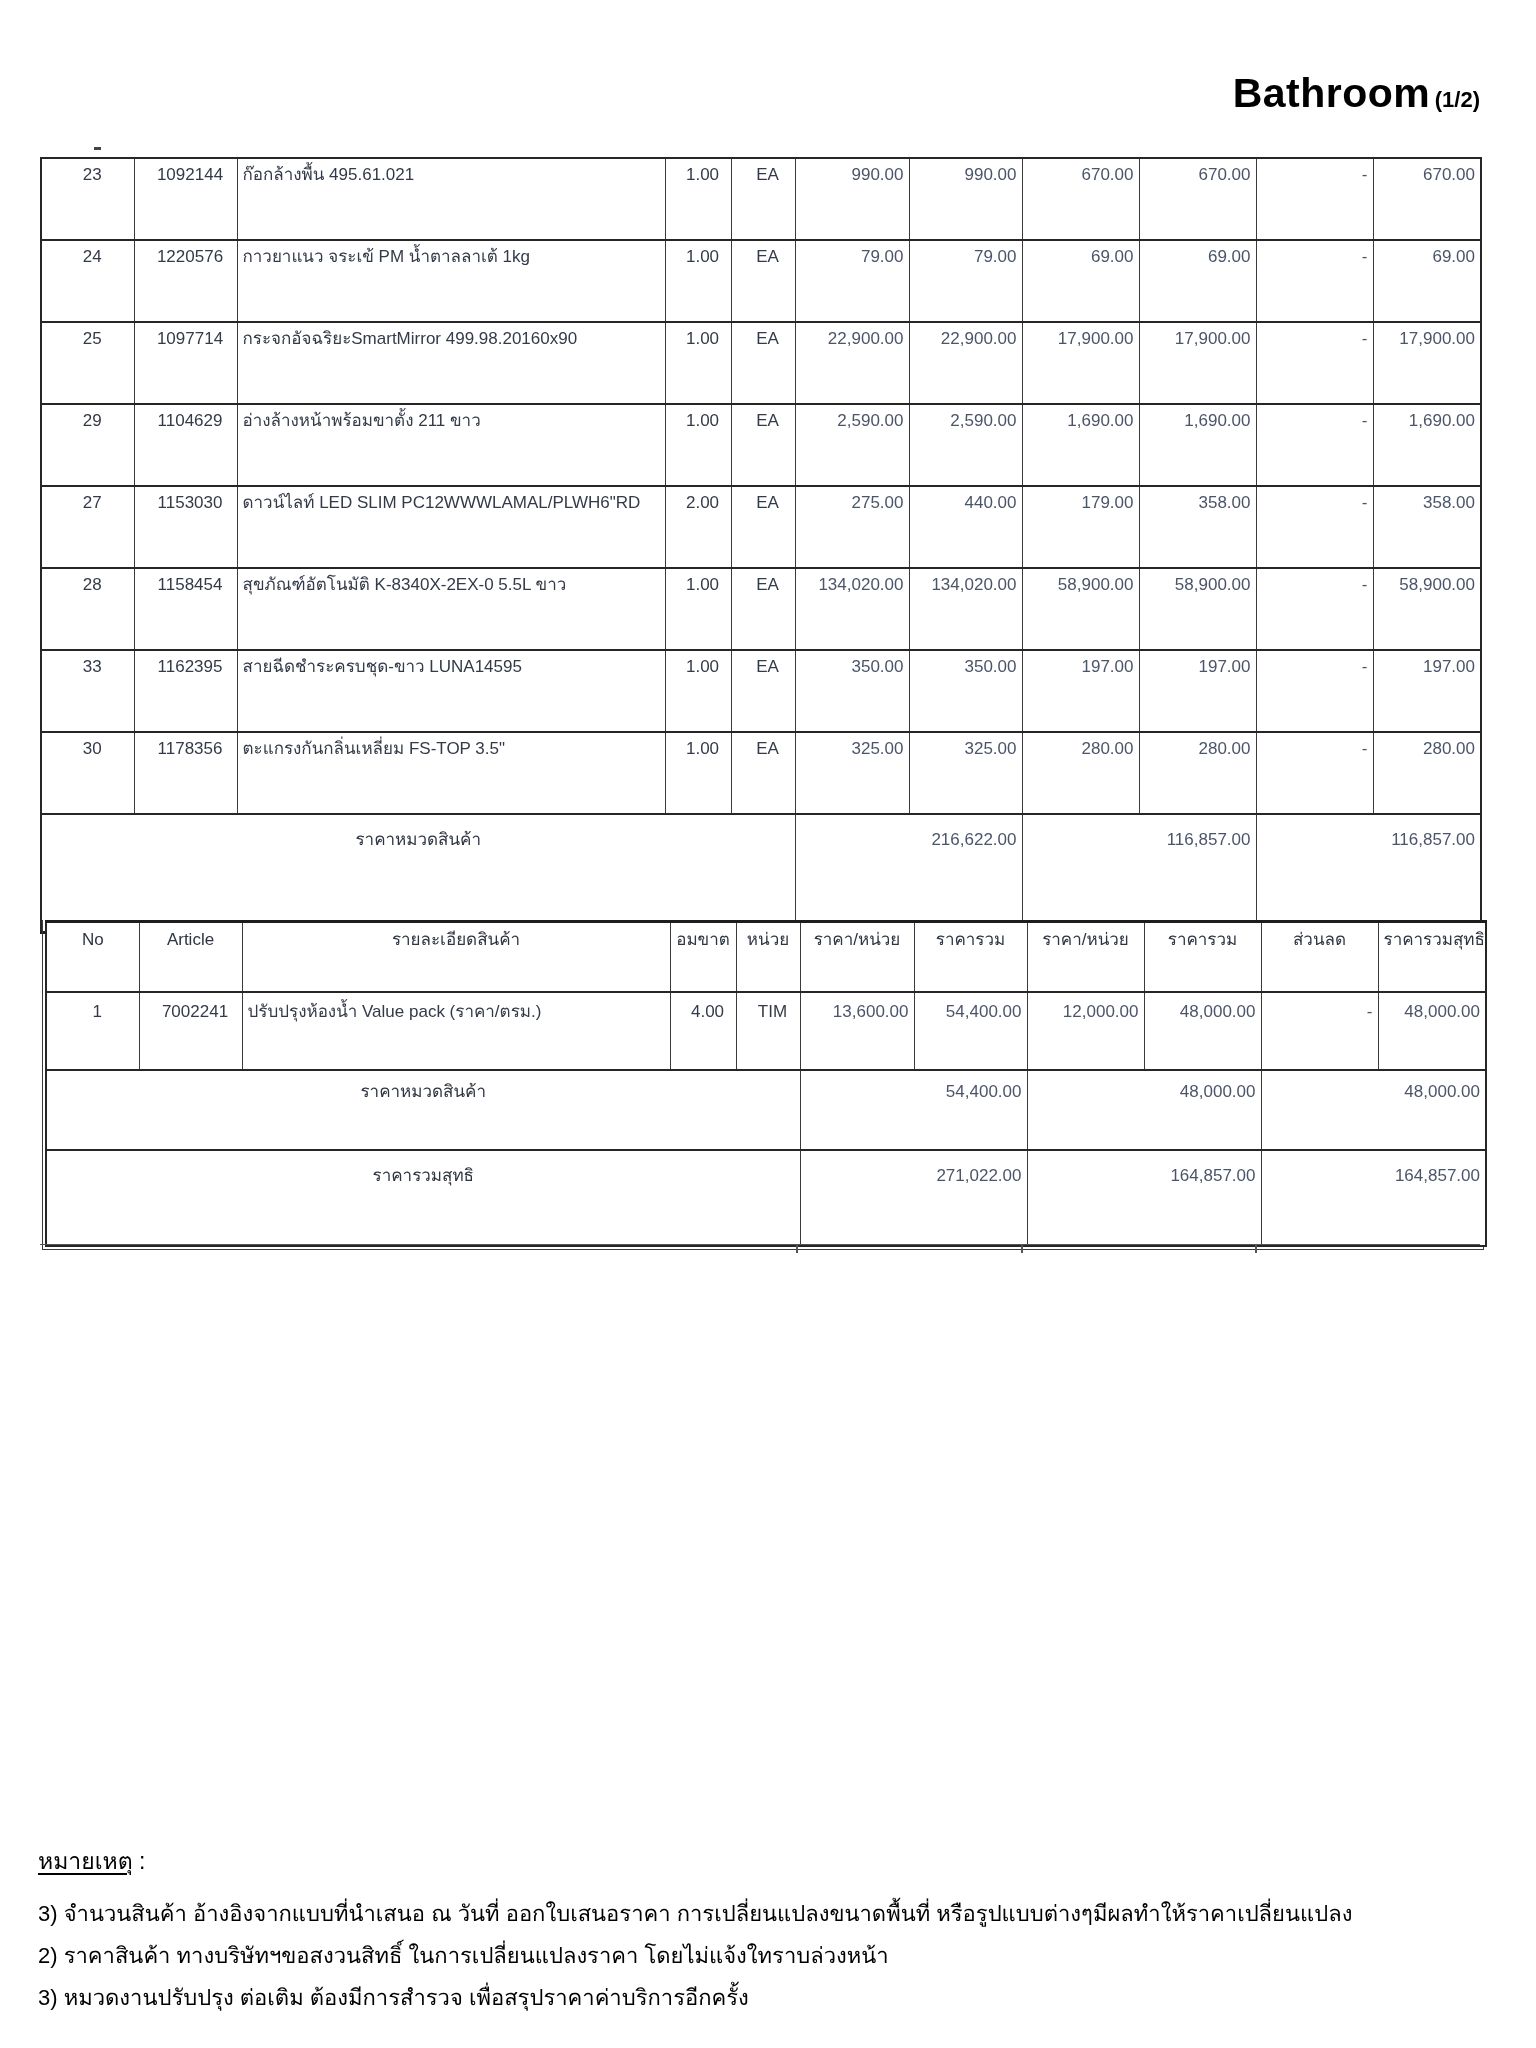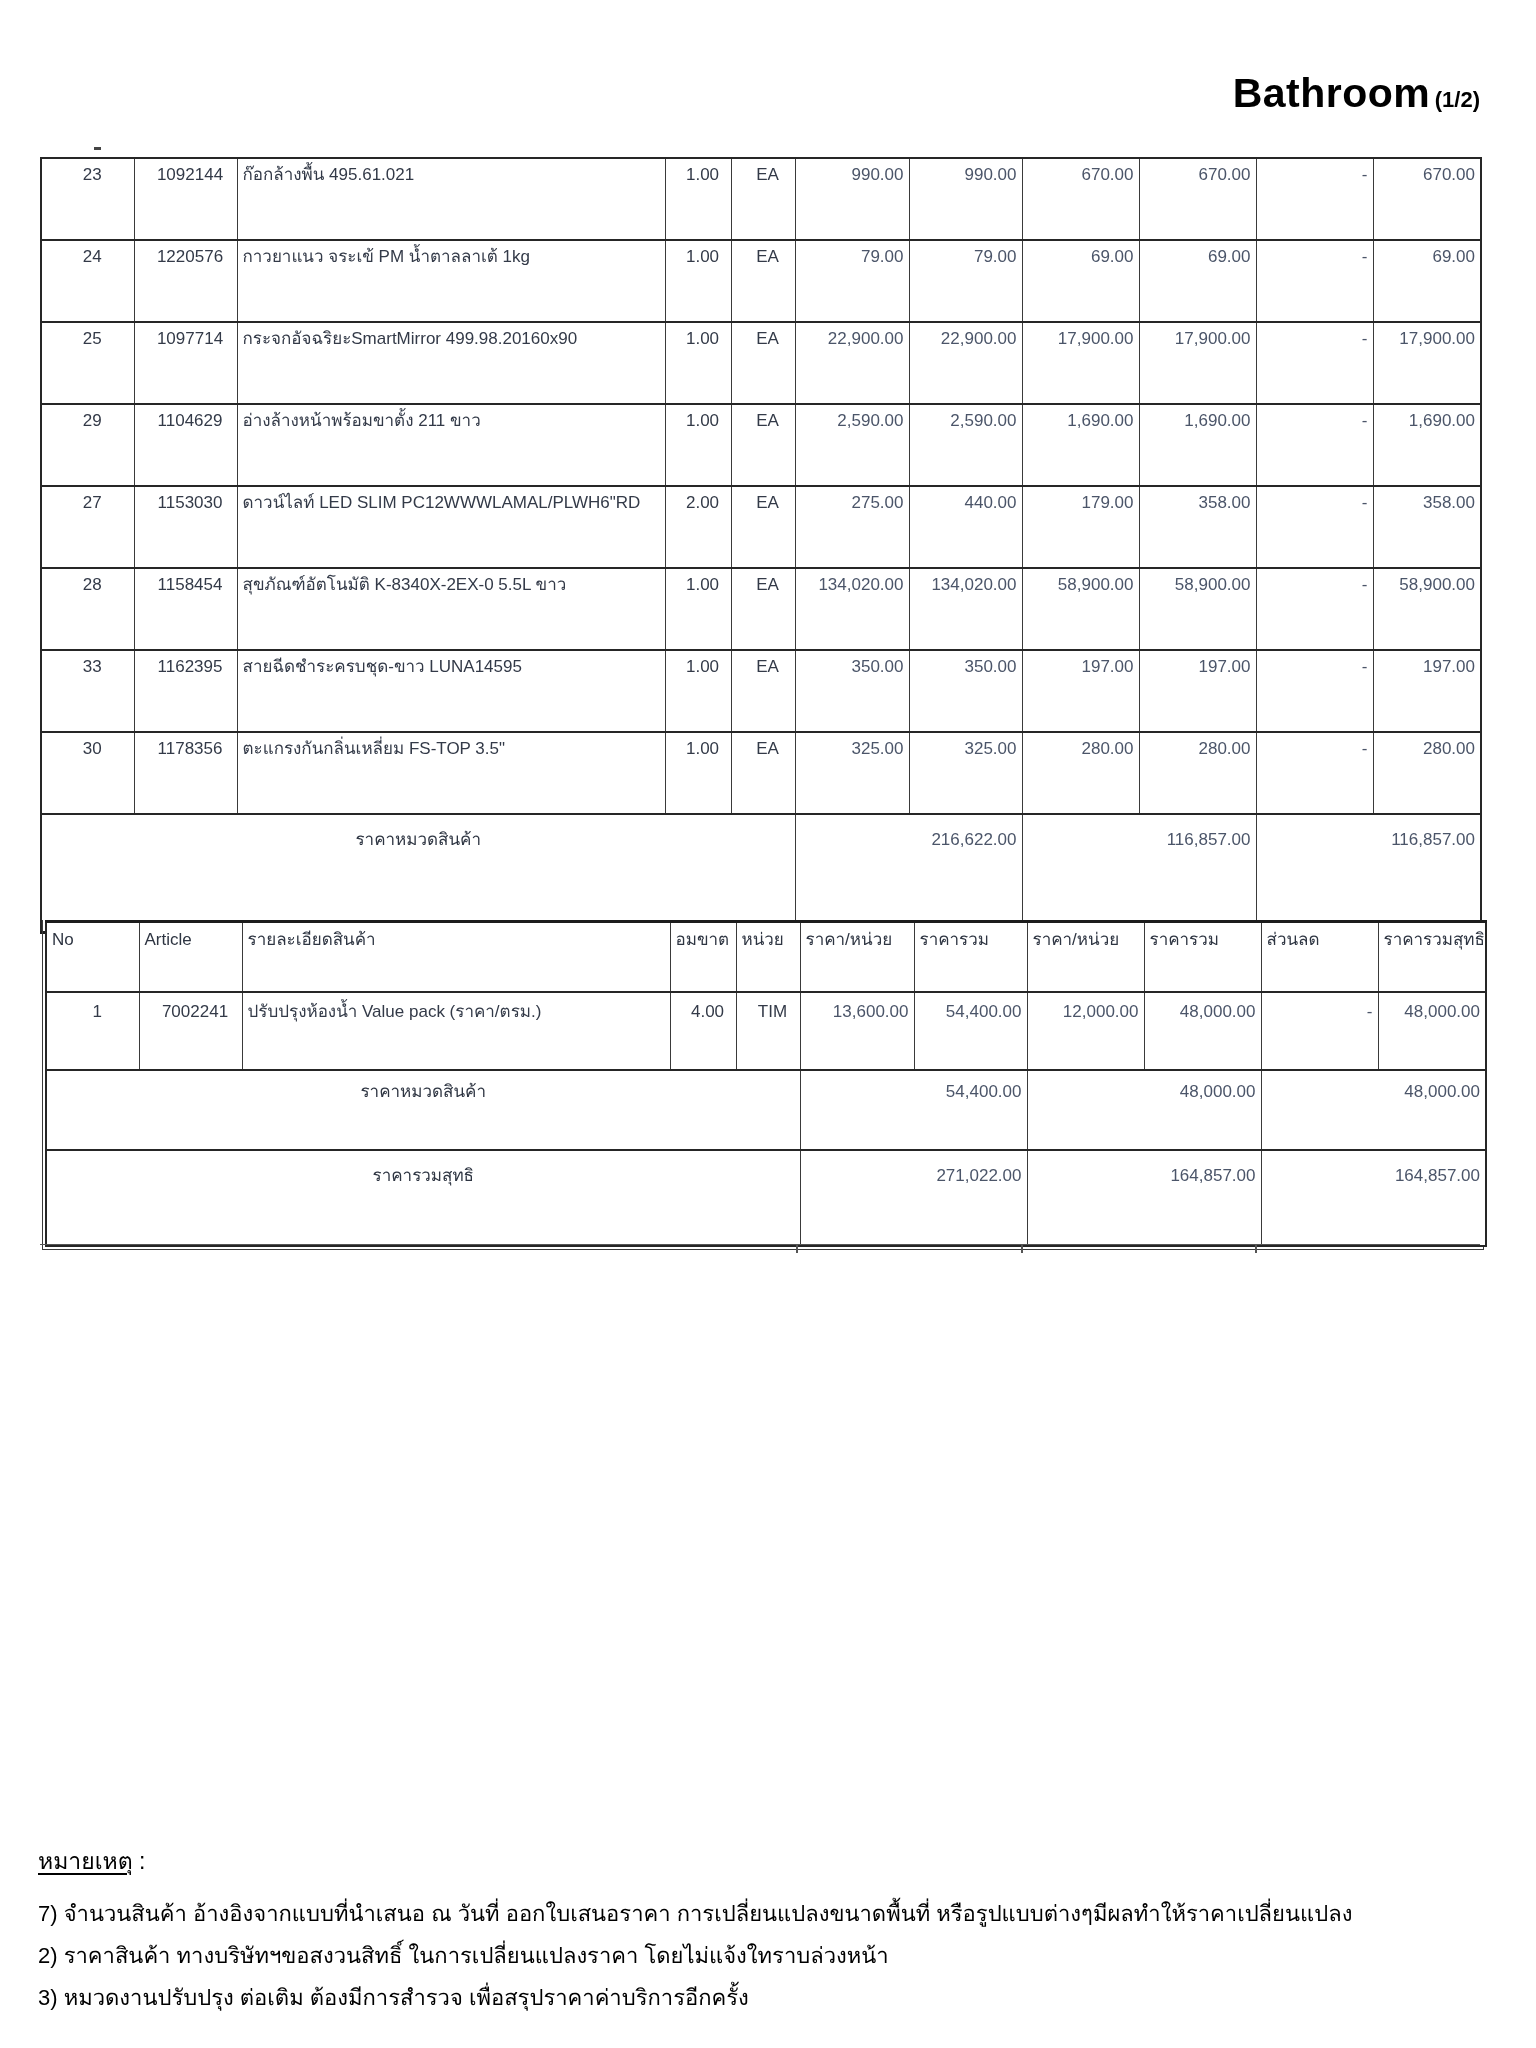--- a/index.html
+++ b/index.html
@@ -34,21 +34,21 @@
   .c-desc { text-align:left; }
   .num { text-align:right; color:#4b5569; }
   tr.sum-row td { height:102px; padding-top:14px; }
   .sum-label { text-align:center; color:#2e3542; }
 
   .t2-wrap {
     position:absolute; left:42px; top:920px; width:1436px;
     border:1px solid #3a3a3a; border-top:none; padding:2px; padding-top:0;
   }
   #t2 { width:100%; border:2px solid #262626; border-top:3px solid #1d1d1d; }
-  #t2 tr.head-row td { height:62px; padding-top:6px; text-align:left; color:#2e3542; }
+  #t2 tr.head-row td { height:62px; padding-top:6px; text-align:center; color:#2e3542; }
   #t2 tr.item-row td { height:68px; padding-top:8px; }
   #t2 tr.sum-row td { height:68px; padding-top:10px; }
   #t2 tr.total-row td { height:80px; padding-top:14px; }
 
   .cut-line {
     position:absolute; left:40px; top:1244px; width:1440px;
     border-top:1px solid #555;
   }
   .cut-tick { position:absolute; top:1244px; width:2px; height:9px; background:#555; }
   .artifact-dot { position:absolute; left:94px; top:147px; width:7px; height:3px; background:#444; }
@@ -254,16 +254,16 @@
 </table>
 </div>
 
 <div class="cut-line"></div>
 <div class="cut-tick" style="left:796px"></div>
 <div class="cut-tick" style="left:1021px"></div>
 <div class="cut-tick" style="left:1255px"></div>
 
 <div class="notes">
   <div class="notes-heading"><span class="u">หมายเหตุ</span><span> :</span></div>
-  <div class="note-line">7) จำนวนสินค้า อ้างอิงจากแบบที่นำเสนอ ณ วันที่ ออกใบเสนอราคา การเปลี่ยนแปลงขนาดพื้นที่ หรือรูปแบบต่างๆมีผลทำให้ราคาเปลี่ยนแปลง</div>
+  <div class="note-line">3) จำนวนสินค้า อ้างอิงจากแบบที่นำเสนอ ณ วันที่ ออกใบเสนอราคา การเปลี่ยนแปลงขนาดพื้นที่ หรือรูปแบบต่างๆมีผลทำให้ราคาเปลี่ยนแปลง</div>
   <div class="note-line">2) ราคาสินค้า ทางบริษัทฯขอสงวนสิทธิ์ ในการเปลี่ยนแปลงราคา โดยไม่แจ้งใทราบล่วงหน้า</div>
   <div class="note-line">3) หมวดงานปรับปรุง ต่อเติม ต้องมีการสำรวจ เพื่อสรุปราคาค่าบริการอีกครั้ง</div>
 </div>
 
 </body></html>

